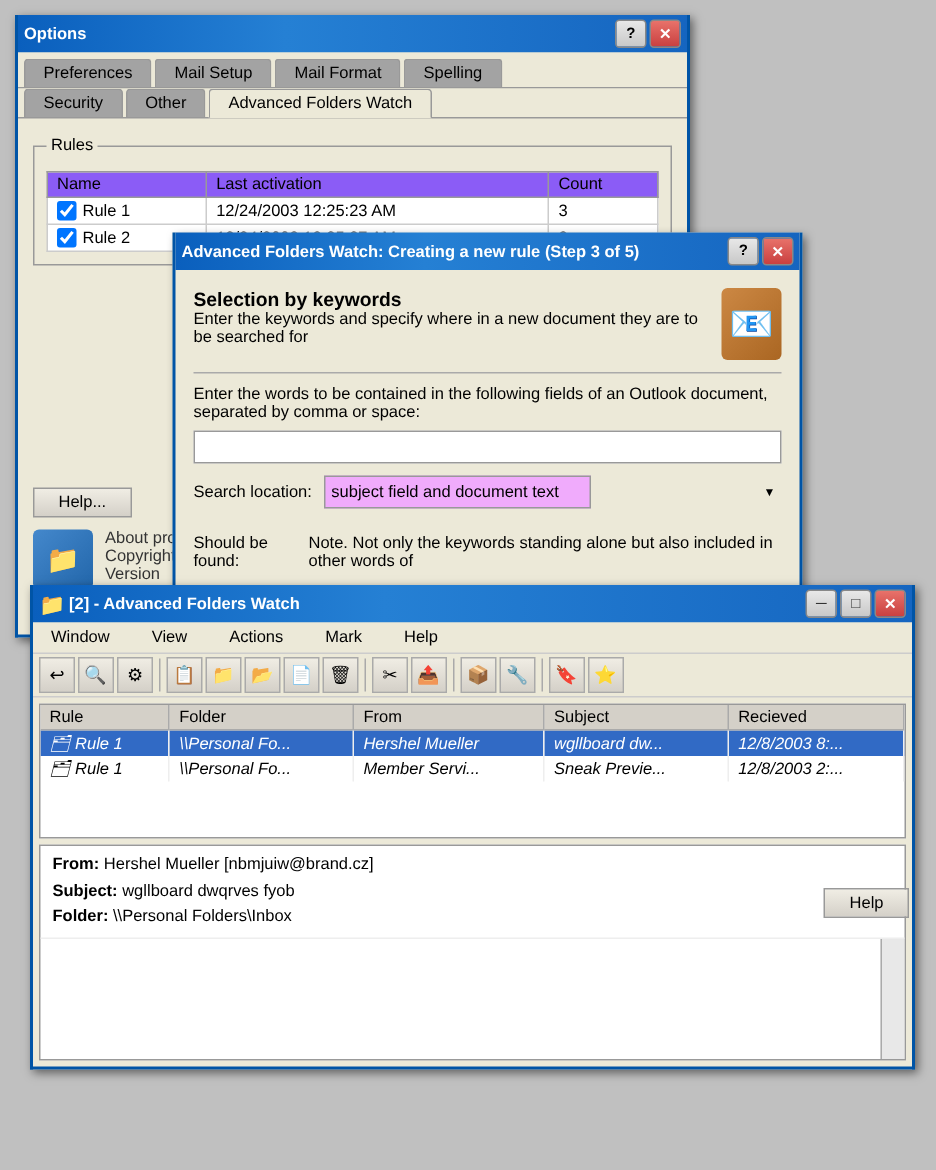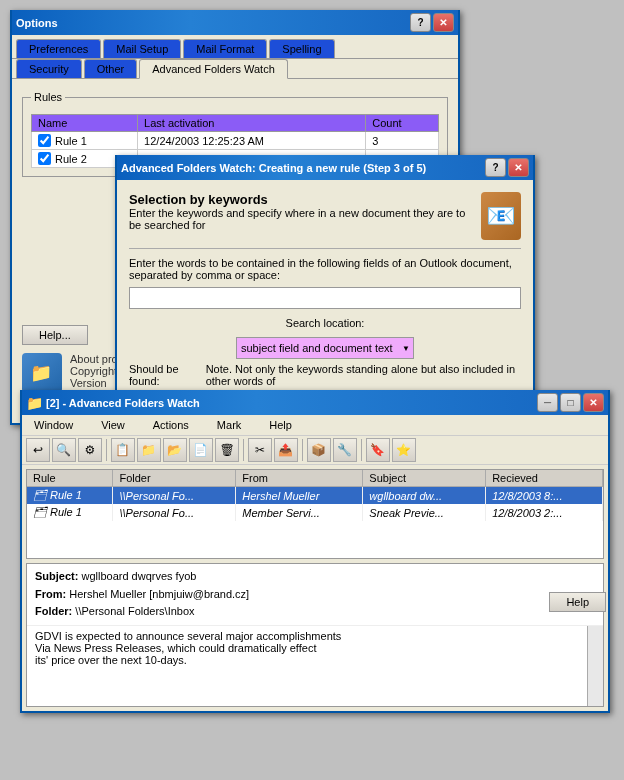--- a/index.html
+++ b/index.html
@@ -77,21 +77,21 @@
     .tab-row {
       display: flex;
       background: #ece9d8;
       padding: 4px 4px 0 4px;
       border-bottom: 1px solid #999;
       gap: 2px;
     }
 
     .tab {
       padding: 3px 12px;
-      background: #1d4ed8;
+      background: #a3a3a3;
       border: 1px solid #999;
       border-bottom: none;
       cursor: pointer;
       font-size: 11px;
       border-radius: 3px 3px 0 0;
     }
 
     .tab.active {
       background: #ece9d8;
       border-bottom: 1px solid #ece9d8;
@@ -224,22 +224,21 @@
       height: 22px;
       border: 1px solid #999;
       background: white;
       margin-bottom: 8px;
     }
 
     .search-location-row {
       display: flex;
       align-items: center;
       gap: 8px;
-      margin-bottom: 4px;
-      flex-direction: column;
+      margin-bottom: 17px;
     }
 
     .search-location-label {
       font-size: 11px;
       white-space: nowrap;
     }
 
     .search-location-select {
       flex: 1;
       height: 22px;
@@ -581,34 +580,31 @@
           <td>Member Servi...</td>
           <td>Sneak Previe...</td>
           <td>12/8/2003 2:...</td>
         </tr>
       </tbody>
     </table>
   </div>
   <div class="afw-preview">
     <div class="afw-preview-header">
       <div>
+        <span class="bold">From:</span>
+        <span>Hershel Mueller [nbmjuiw@brand.cz]</span>
+      </div>
+      <div>
         <span class="bold">Subject:</span>
         <span>wgllboard dwqrves fyob</span>
-      </div>
-      <div>
-        <span class="bold">From:</span>
-        <span>Hershel Mueller [nbmjuiw@brand.cz]</span>
       </div>
       <div>
         <span class="bold">Folder:</span>
         <span>\\Personal Folders\Inbox</span>
       </div>
     </div>
     <div class="afw-preview-body">
-      <span style="white-space:pre-line;">GDVI is expected to announce several major accomplishments
-Via News Press Releases, which could dramatically effect
-its' price over the next 10-days.</span>
       <div class="scrollbar"></div>
     </div>
   </div>
 </div>
 
 <button class="afw-help-btn" style="position:absolute; right:18px; bottom:168px;">Help</button>
 
 </body></html>

